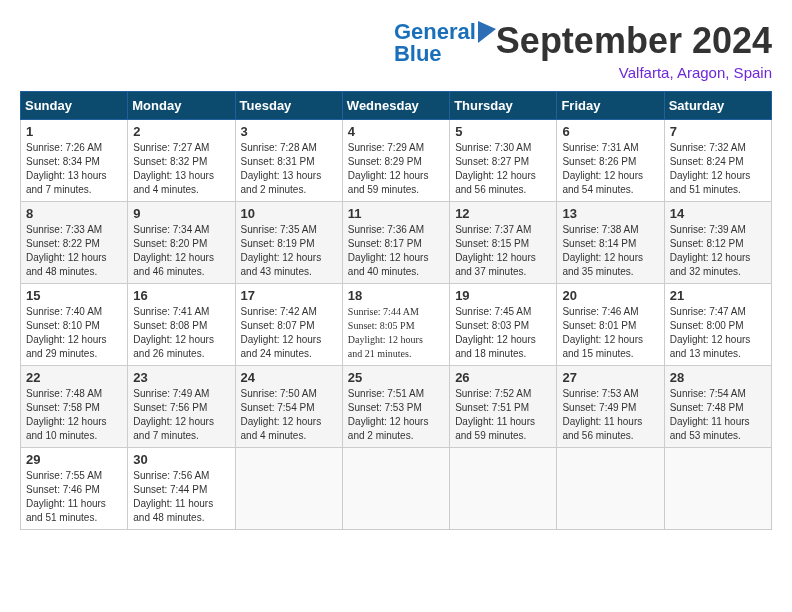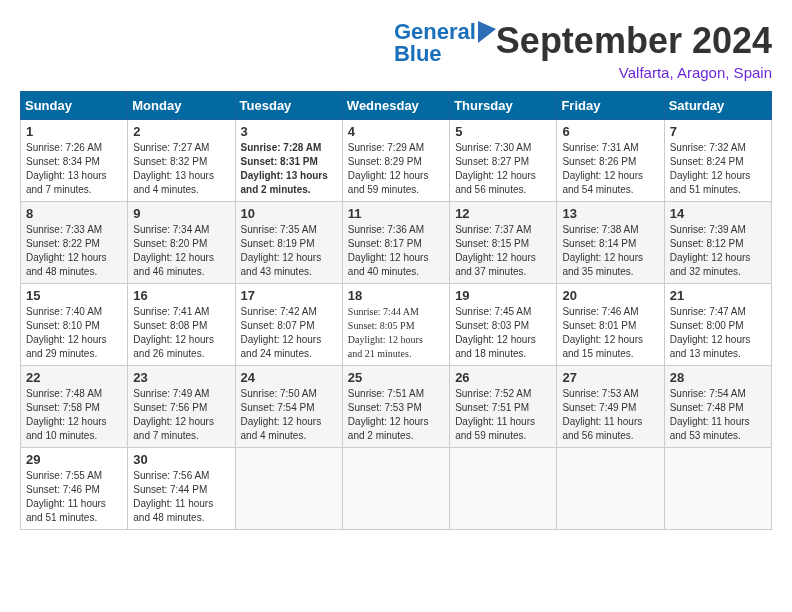--- a/index.html
+++ b/index.html
@@ -45,21 +45,21 @@
       font-size: 15px;
       color: #6d28d9;
       margin-top: 2px;
     }
     .calendar {
       width: 100%;
       border-collapse: collapse;
       font-size: 10.5px;
     }
     .calendar thead tr th {
-      background-color: #0369a1;
+      background-color: #0c4a6e;
       color: #fff;
       padding: 6px 4px;
       text-align: left;
       font-size: 13px;
       font-weight: bold;
       border: 1px solid #2060a0;
     }
     .calendar tbody tr td {
       border: 1px solid #ccc;
       vertical-align: top;
@@ -137,21 +137,21 @@
         </td>
         <td>
           <span class="day-num">2</span>
           <div class="day-info" style="white-space: pre-line;">Sunrise: 7:27 AM
 Sunset: 8:32 PM
 Daylight: 13 hours
 and 4 minutes.</div>
         </td>
         <td>
           <span class="day-num">3</span>
-          <div class="day-info" style="white-space: pre-line; font-weight: bold;">Sunrise: 7:28 AM
+          <div class="day-info" style="white-space: pre-line;">Sunrise: 7:28 AM
 Sunset: 8:31 PM
 Daylight: 13 hours
 and 2 minutes.</div>
         </td>
         <td>
           <span class="day-num">4</span>
           <div class="day-info" style="white-space: pre-line;">Sunrise: 7:29 AM
 Sunset: 8:29 PM
 Daylight: 12 hours
 and 59 minutes.</div>

